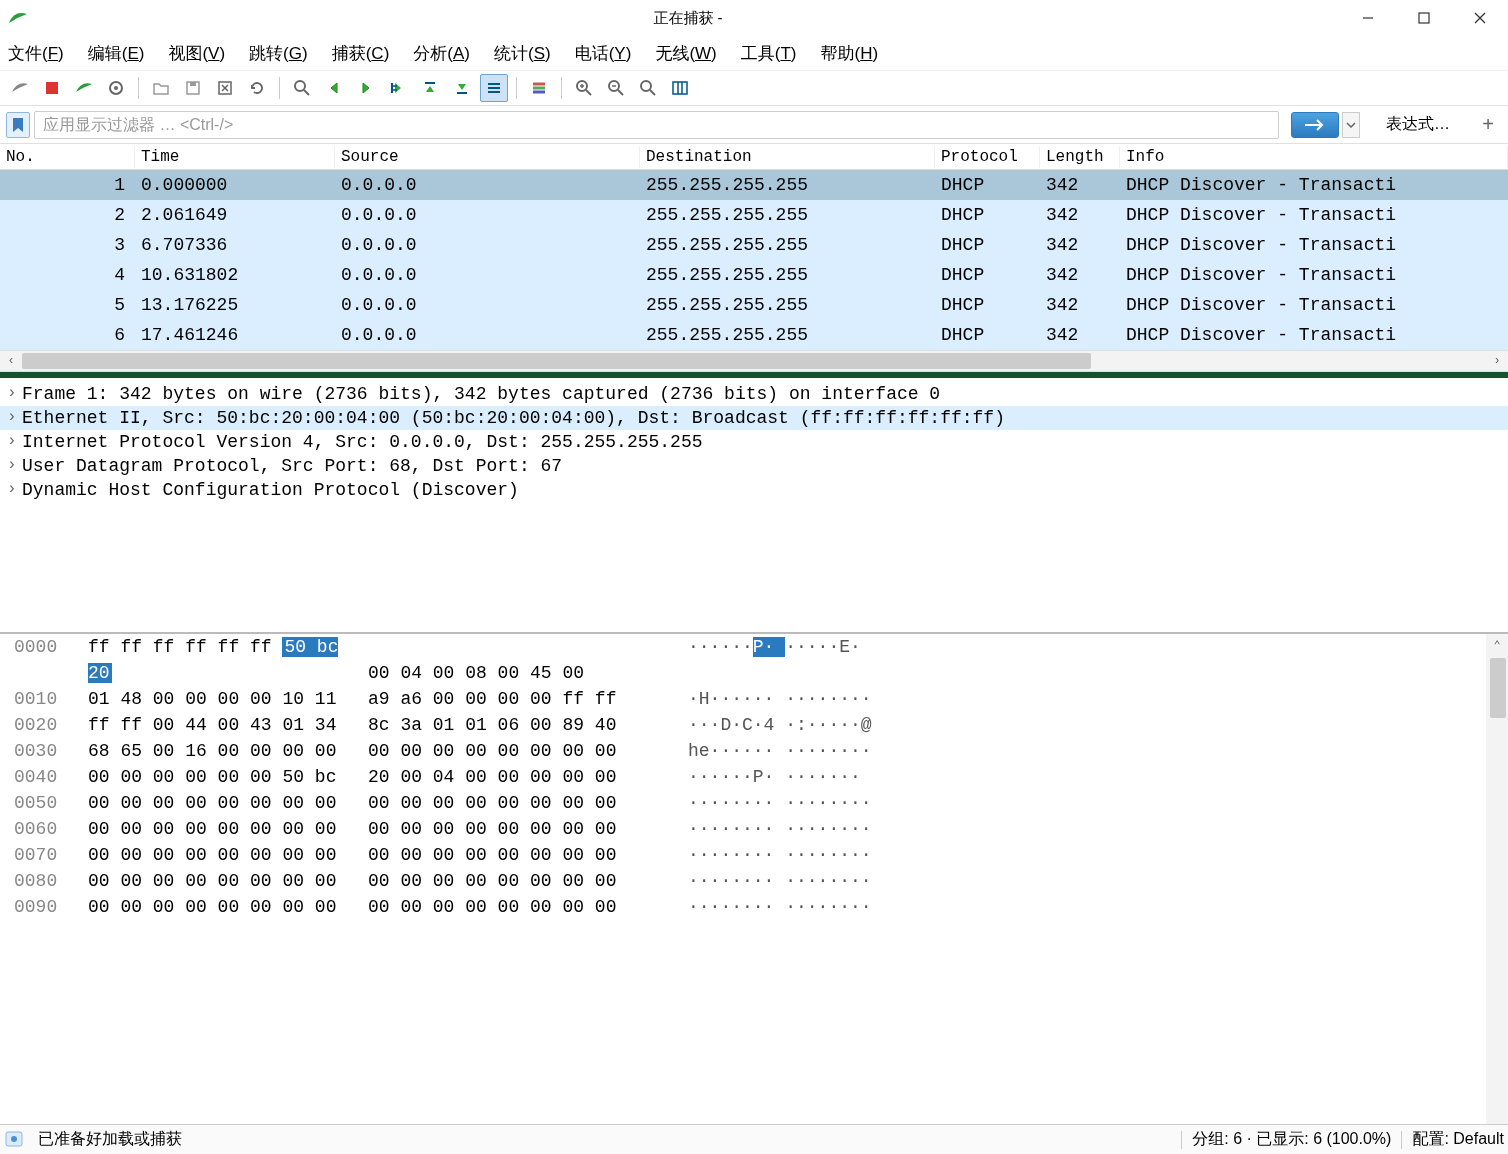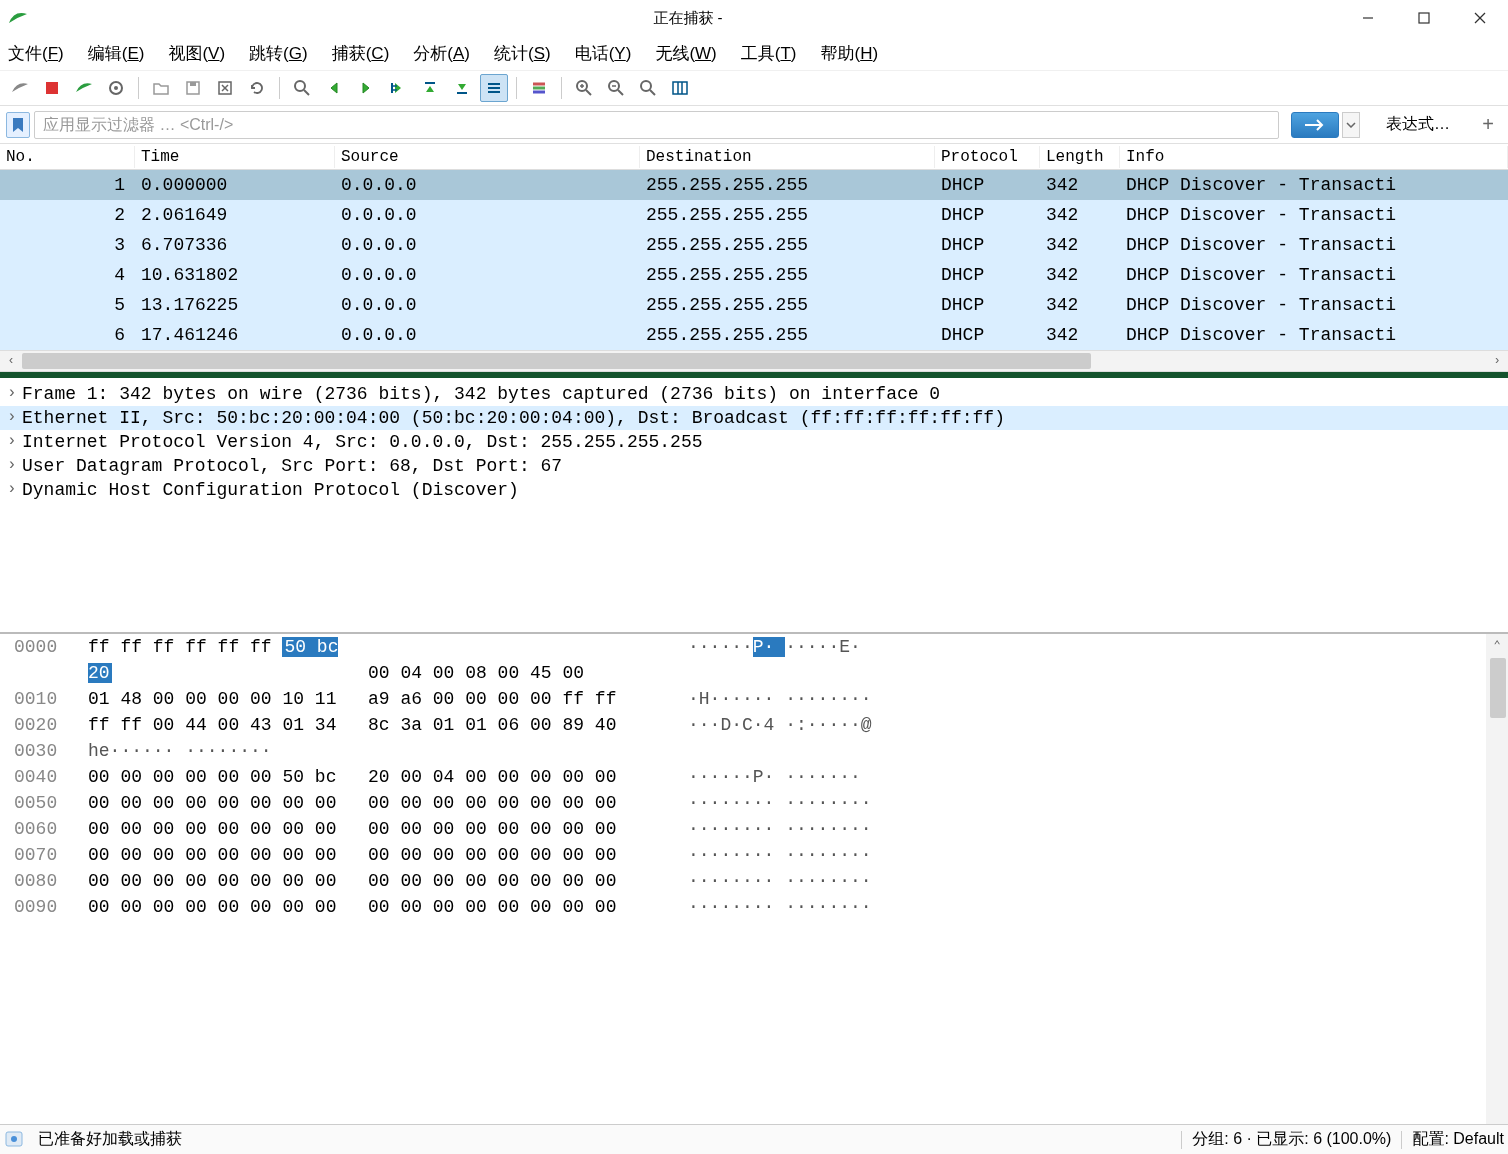--- a/index.html
+++ b/index.html
@@ -353,20 +353,21 @@
       <span class="bytes"><span class="g1">01 48 00 00 00 00 10 11</span><span class="g2"> a9 a6 00 00 00 00 ff ff</span></span>
       <span class="ascii">·H······ ········</span>
     </div>
     <div class="hexrow">
       <span class="offset">0020</span>
       <span class="bytes"><span class="g1">ff ff 00 44 00 43 01 34</span><span class="g2"> 8c 3a 01 01 06 00 89 40</span></span>
       <span class="ascii">···D·C·4 ·:·····@</span>
     </div>
     <div class="hexrow">
       <span class="offset">0030</span>
+      <span class="bytes"><span class="g1">68 65 00 16 00 00 00 00</span><span class="g2"> 00 00 00 00 00 00 00 00</span></span>
       <span class="ascii">he······ ········</span>
     </div>
     <div class="hexrow">
       <span class="offset">0040</span>
       <span class="bytes"><span class="g1">00 00 00 00 00 00 50 bc</span><span class="g2"> 20 00 04 00 00 00 00 00</span></span>
       <span class="ascii">······P·  ·······</span>
     </div>
     <div class="hexrow">
       <span class="offset">0050</span>
       <span class="bytes"><span class="g1">00 00 00 00 00 00 00 00</span><span class="g2"> 00 00 00 00 00 00 00 00</span></span>

